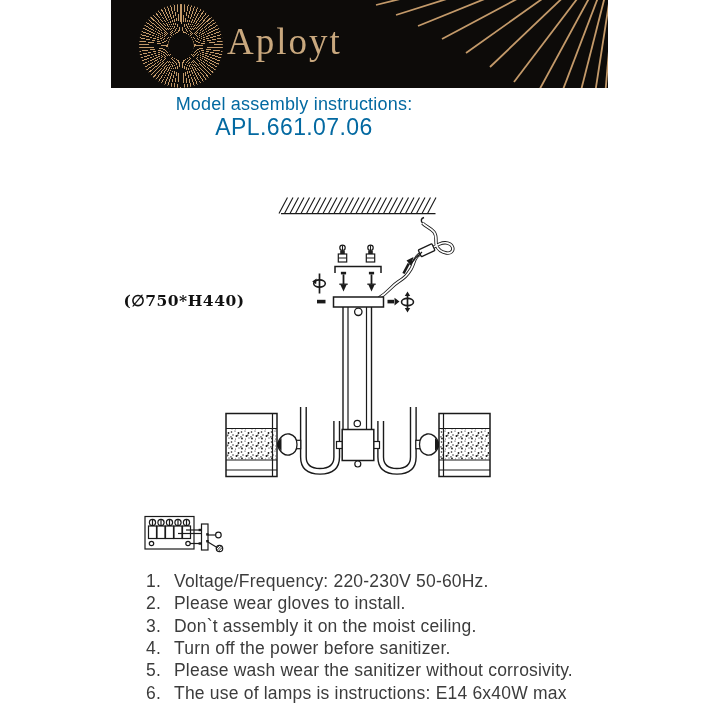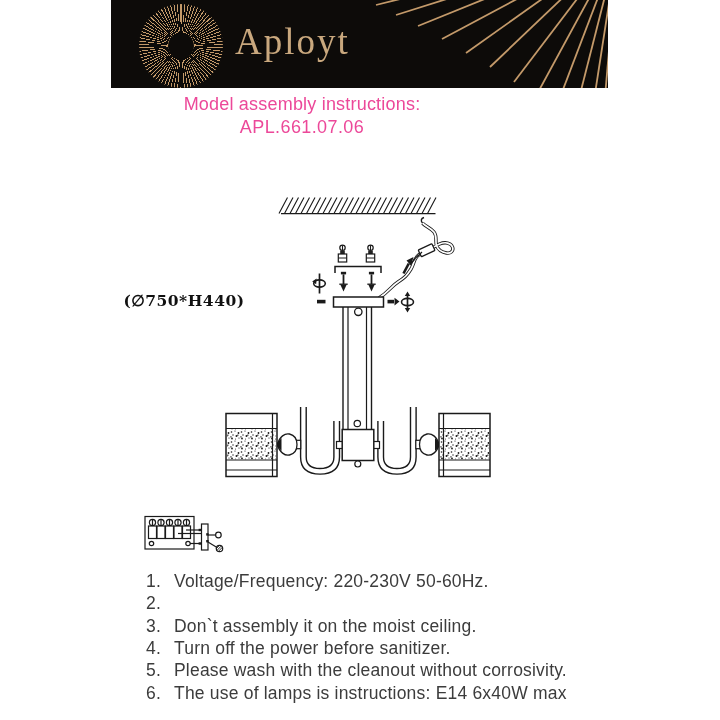--- a/index.html
+++ b/index.html
@@ -6,30 +6,30 @@
   .page{position:relative;width:720px;height:720px;background:#ffffff;overflow:hidden;
         font-family:"Liberation Sans",sans-serif;}
 
   
   .brand-bar{position:absolute;left:111px;top:0;width:497px;height:88px;
              background:#0d0b09;overflow:hidden;}
   .burst{position:absolute;left:28px;top:4px;width:84px;height:84px;border-radius:50%;
          background:repeating-conic-gradient(#c49a6a 0deg 1.3deg, #0d0b09 1.3deg 4.6deg);}
   .burst::after{content:"";position:absolute;left:29px;top:29px;width:26px;height:26px;
                 border-radius:50%;background:#0d0b09;}
-  .brand{position:absolute;left:124px;top:20px;color:#c9a87e;
+  .brand{position:absolute;left:116px;top:20px;color:#c9a87e;
          font-family:"Liberation Serif","DejaVu Serif",serif;
          font-size:37px;font-weight:400;letter-spacing:2px;}
   .rays{position:absolute;right:0;top:0;}
 
   
-  .titles{position:absolute;left:12px;top:93px;width:580px;text-align:center;
-          color:#ec4899;line-height:23px;}
+  .titles{position:absolute;left:4px;top:93px;width:580px;text-align:center;
+          color:#0369a1;line-height:23px;}
   .t1{font-size:18px;letter-spacing:.2px;}
-  .t2{font-size:18px;letter-spacing:.4px;}
+  .t2{font-size:23px;letter-spacing:.4px;}
 
   
   .diagram{position:absolute;left:0;top:0;width:720px;height:720px;}
   .diagram .ln{stroke:#1a1a1a;fill:none;}
   .diagram .fw{fill:#ffffff;stroke:#1a1a1a;}
   .diagram .fb{fill:#1a1a1a;stroke:none;}
   .dim-label{font-family:"DejaVu Serif","Liberation Serif",serif;font-weight:bold;
              font-size:15.5px;letter-spacing:.5px;fill:#111;}
 
   
@@ -244,32 +244,33 @@
     <text class="dim-label" x="184" y="306" text-anchor="middle">(∅750*H440)</text>
   </svg>
 
   <ol class="instructions">
     <li>
         <span class="num">1.</span>
         <span class="txt">Voltage/Frequency: 220-230V 50-60Hz.</span>
       </li>
     <li>
         <span class="num">2.</span>
+        <span class="txt">Please wear gloves to install.</span>
       </li>
     <li>
         <span class="num">3.</span>
         <span class="txt">Don`t assembly it on the moist ceiling.</span>
       </li>
     <li>
         <span class="num">4.</span>
         <span class="txt">Turn off the power before sanitizer.</span>
       </li>
     <li>
         <span class="num">5.</span>
-        <span class="txt">Please wash with the cleanout without corrosivity.</span>
+        <span class="txt">Please wash wear the sanitizer without corrosivity.</span>
       </li>
     <li>
         <span class="num">6.</span>
         <span class="txt">The use of lamps is instructions: E14 6x40W max</span>
       </li>
   </ol>
 
 </div>
 
 </body></html>

